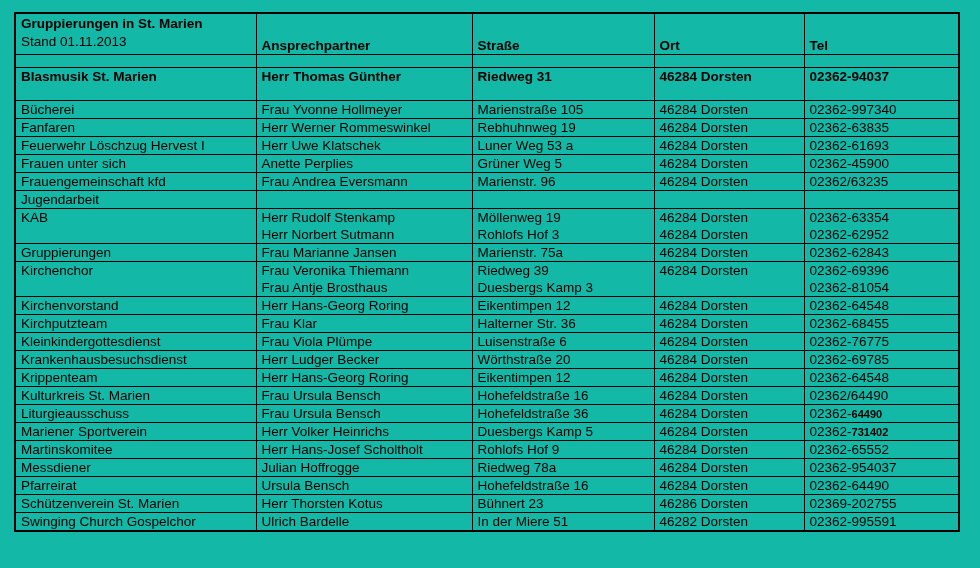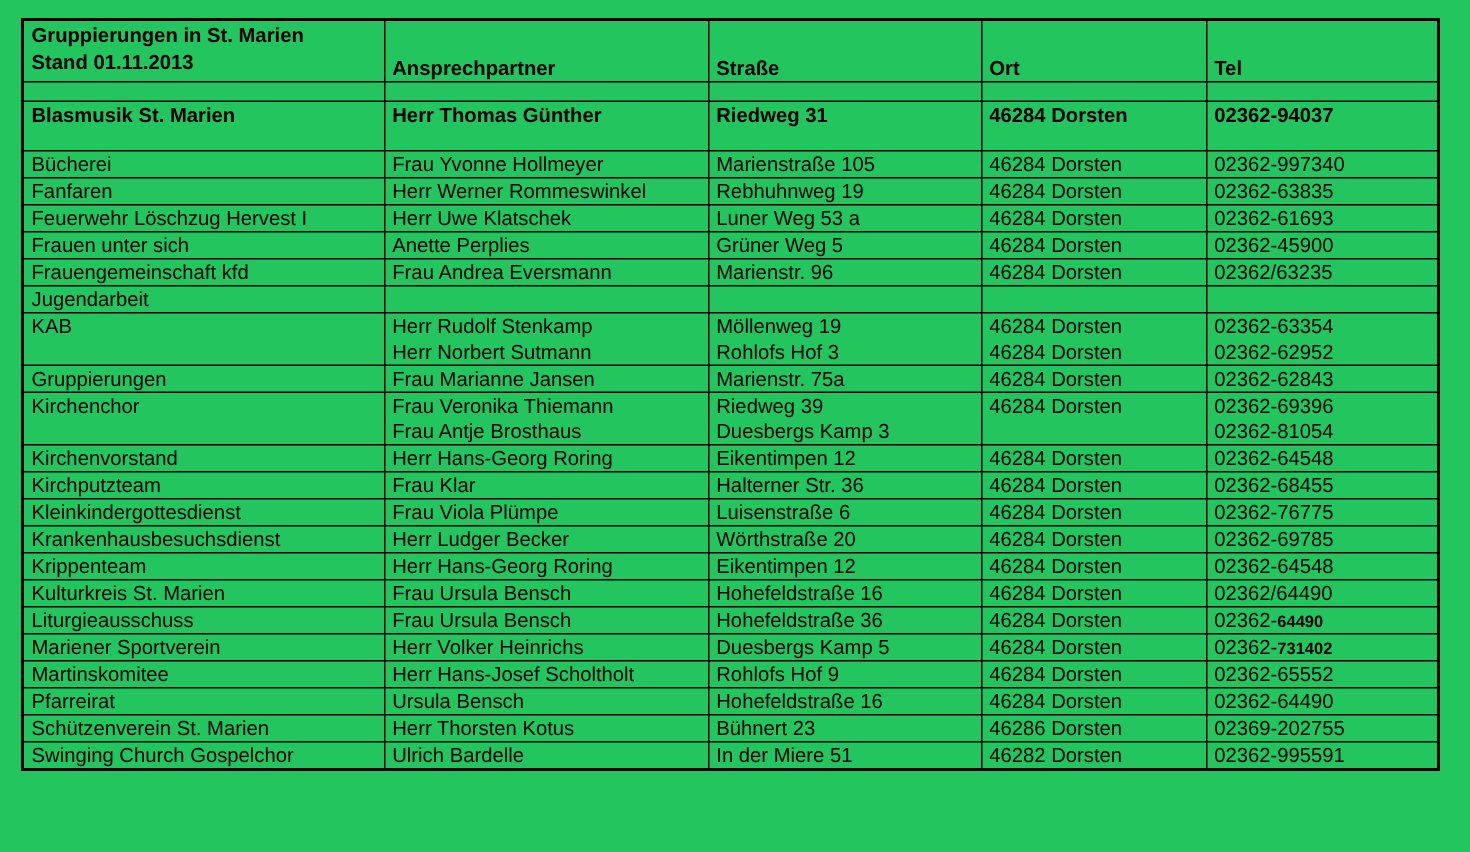--- a/index.html
+++ b/index.html
@@ -6,21 +6,21 @@
     margin: 0;
     padding: 0;
     background: #ffffff;
     font-family: "Liberation Sans", "DejaVu Sans", sans-serif;
     color: #000000;
   }
   .page {
     position: relative;
     width: 980px;
     height: 568px;
-    background: #22c55e;
+    background: #14b8a6;
     overflow: hidden;
   }
   table.contacts {
     position: absolute;
     left: 14px;
     top: 12px;
     width: 944px;
     border-collapse: collapse;
     table-layout: fixed;
     border: 2px solid #000000;
@@ -49,21 +49,21 @@
   tr.header-row th.title-cell {
     vertical-align: top;
     padding-top: 1px;
   }
   .table-title {
     font-weight: bold;
     height: 18px;
     line-height: 18px;
   }
   .table-subtitle {
-    font-weight: bold;
+    font-weight: normal;
     height: 18px;
     line-height: 18px;
   }
   tr.row-spacer td {
     height: 12px;
   }
   tr.row-tall td {
     height: 32px;
     font-weight: bold;
   }
@@ -437,20 +437,37 @@
           </td>
           <td>
             <div class="cell-line">46284 Dorsten</div>
           </td>
           <td>
             <div class="cell-line">02362-65552</div>
           </td>
         </tr>
         <tr class="row-normal">
           <td>
+            <div class="cell-line">Messdiener</div>
+          </td>
+          <td>
+            <div class="cell-line">Julian Hoffrogge</div>
+          </td>
+          <td>
+            <div class="cell-line">Riedweg 78a</div>
+          </td>
+          <td>
+            <div class="cell-line">46284 Dorsten</div>
+          </td>
+          <td>
+            <div class="cell-line">02362-954037</div>
+          </td>
+        </tr>
+        <tr class="row-normal">
+          <td>
             <div class="cell-line">Pfarreirat</div>
           </td>
           <td>
             <div class="cell-line">Ursula Bensch</div>
           </td>
           <td>
             <div class="cell-line">Hohefeldstraße 16</div>
           </td>
           <td>
             <div class="cell-line">46284 Dorsten</div>

